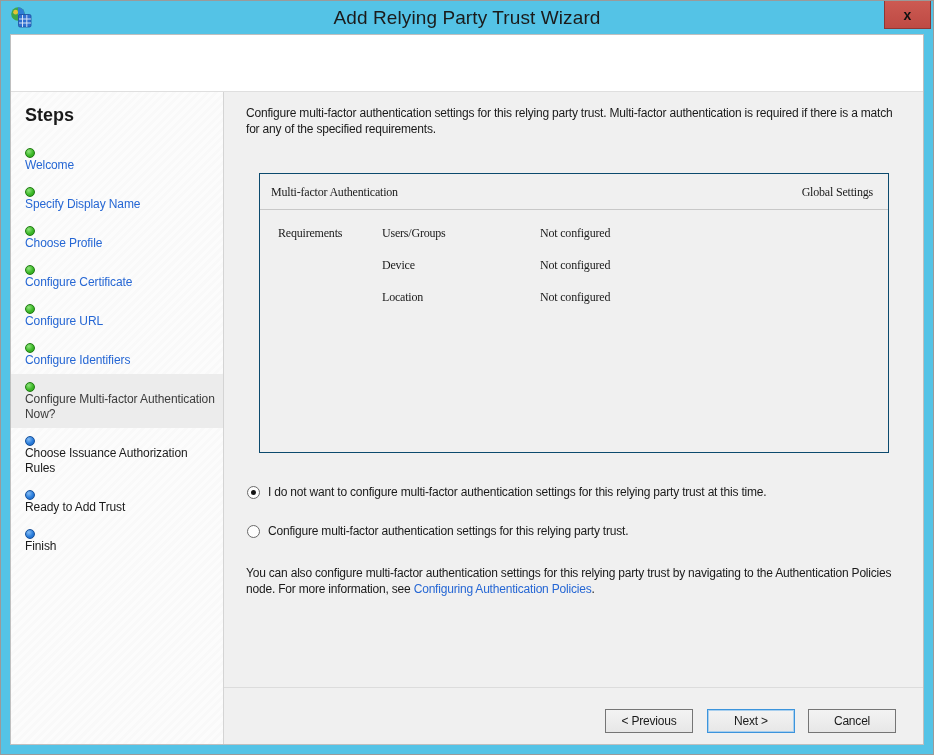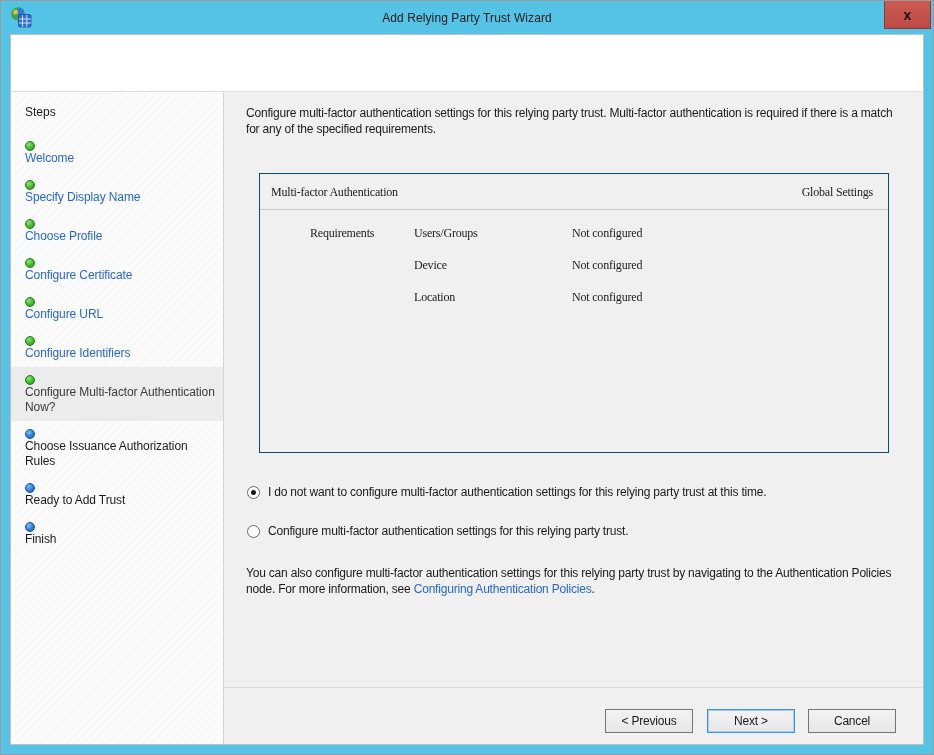--- a/index.html
+++ b/index.html
@@ -16,21 +16,21 @@
     position: relative;
   }
   
   .titlebar {
     height: 33px;
     position: relative;
     display: flex; align-items: center; justify-content: center;
   }
   .app-icon { position: absolute; left: 9px; top: 5px; width: 22px; height: 22px; }
   .title {
-    font-size: 12px; color: #1B1B1B; letter-spacing: 0.1px;
+    font-size: 19px; color: #1B1B1B; letter-spacing: 0.1px;
   }
   .close-btn {
     position: absolute; top: 0; right: 2px;
     width: 47px; height: 28px;
     background: linear-gradient(#CC5A52, #BE4A44);
     border: 1px solid #8F3734; border-top: none;
     color: #111; font-weight: bold; font-size: 14px;
     display: flex; align-items: center; justify-content: center;
     cursor: default;
   }
@@ -47,21 +47,21 @@
   .sidebar {
     width: 213px; flex: none;
     background:
       repeating-linear-gradient(135deg, rgba(0,0,0,0.012) 0 3px, rgba(0,0,0,0) 3px 6px),
       #FCFCFC;
     border-right: 1px solid #D4D4D4;
     padding-top: 11px;
     overflow: hidden;
   }
   .steps-heading {
-    font-size: 12px; font-weight: normal; color: #1A1A1A;
+    font-size: 18px; font-weight: bold; color: #1A1A1A;
     padding: 2px 8px 14px 14px;
   }
   .step { display: flex; padding: 6px 8px 6px 14px; flex-direction: column; }
   .step.current { background: #ECECEC; }
   .bullet {
     width: 10px; height: 10px; border-radius: 50%;
     margin: 2px 9px 0 0; flex: none;
   }
   .bullet.done {
     background: radial-gradient(circle at 35% 30%, #90E27E 0%, #3DBA28 55%, #2B9A18 100%);
@@ -86,21 +86,21 @@
   }
   .groupbox-header {
     display: flex; justify-content: space-between; align-items: center;
     padding: 11px 15px 9px 11px;
     border-bottom: 1px solid #C8C8C8;
     font-size: 12px; letter-spacing: -0.2px;
   }
   .groupbox-body { padding: 16px 0 0 18px; }
   .mfa-row {
     display: grid; grid-template-columns: 104px 158px auto;
-    height: 32px; font-size: 12px; letter-spacing: -0.2px; margin-left: 32px;
+    height: 32px; font-size: 12px; letter-spacing: -0.2px;
   }
   .radio-row { display: flex; align-items: center; margin: 0 0 0 1px; }
   .radio-row.first { margin-top: 32px; }
   .radio-row.second { margin-top: 25px; }
   .radio {
     width: 13px; height: 13px; flex: none;
     border: 1px solid #696969; border-radius: 50%;
     background: #FDFDFD; margin-right: 8px; position: relative;
   }
   .radio.checked::after {

